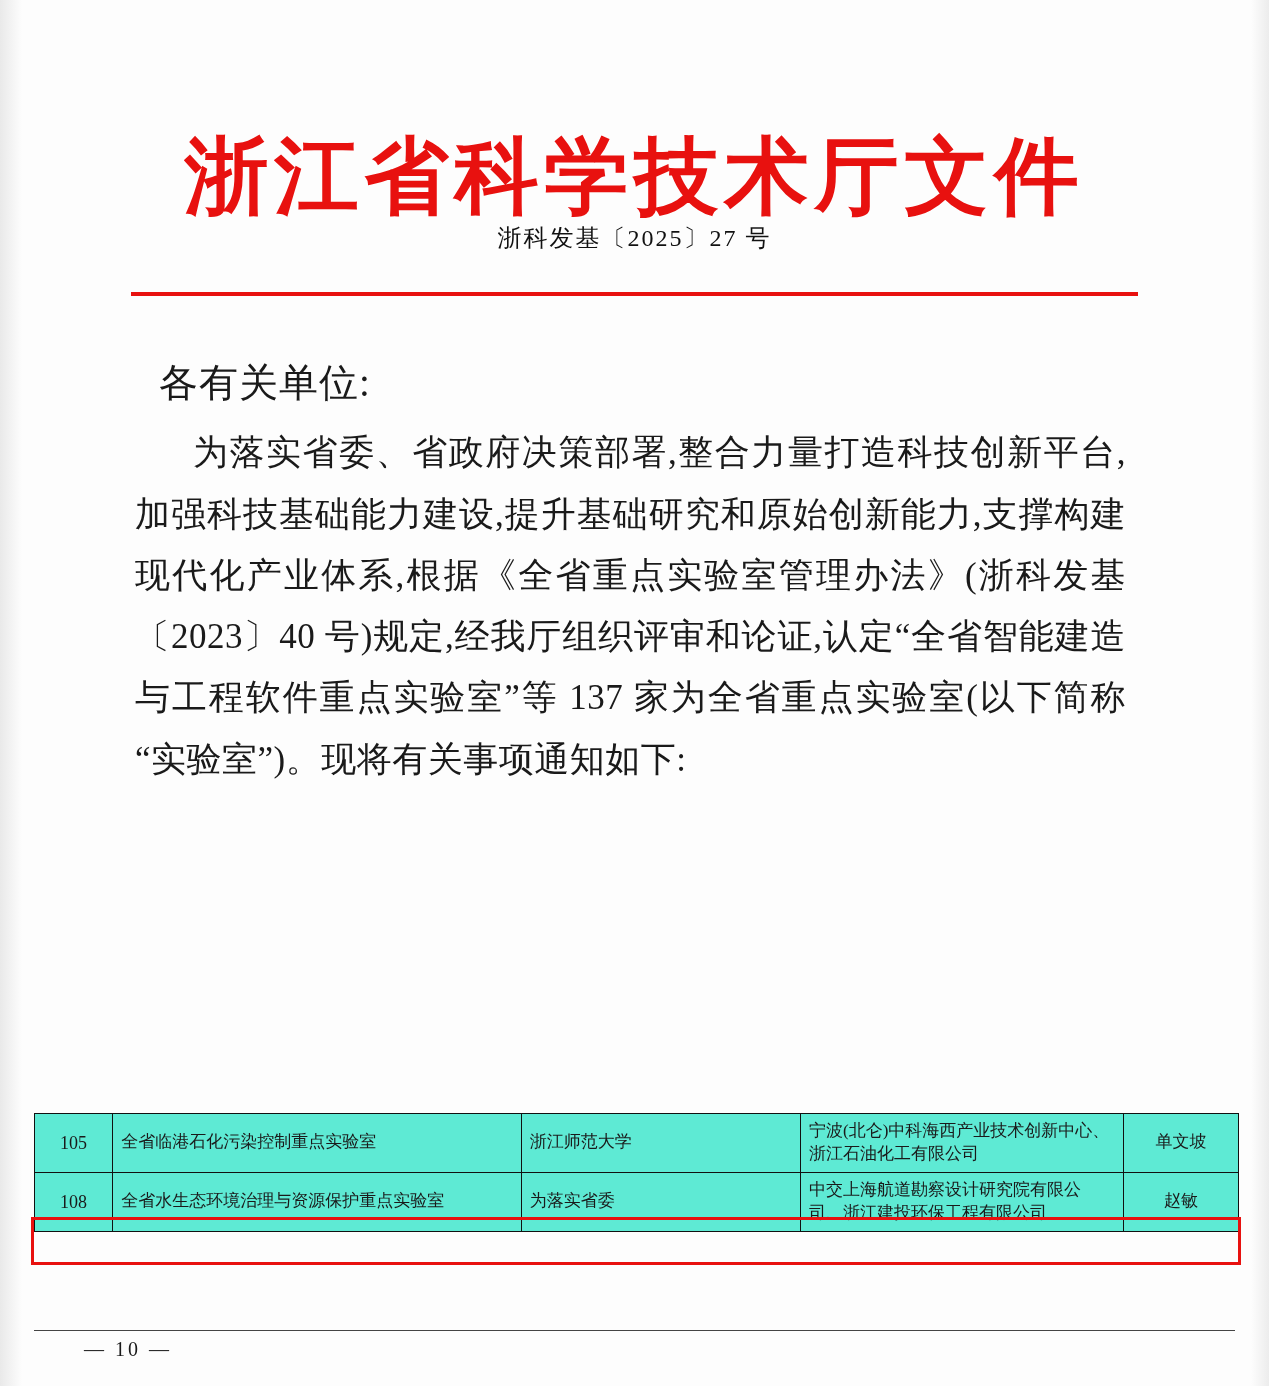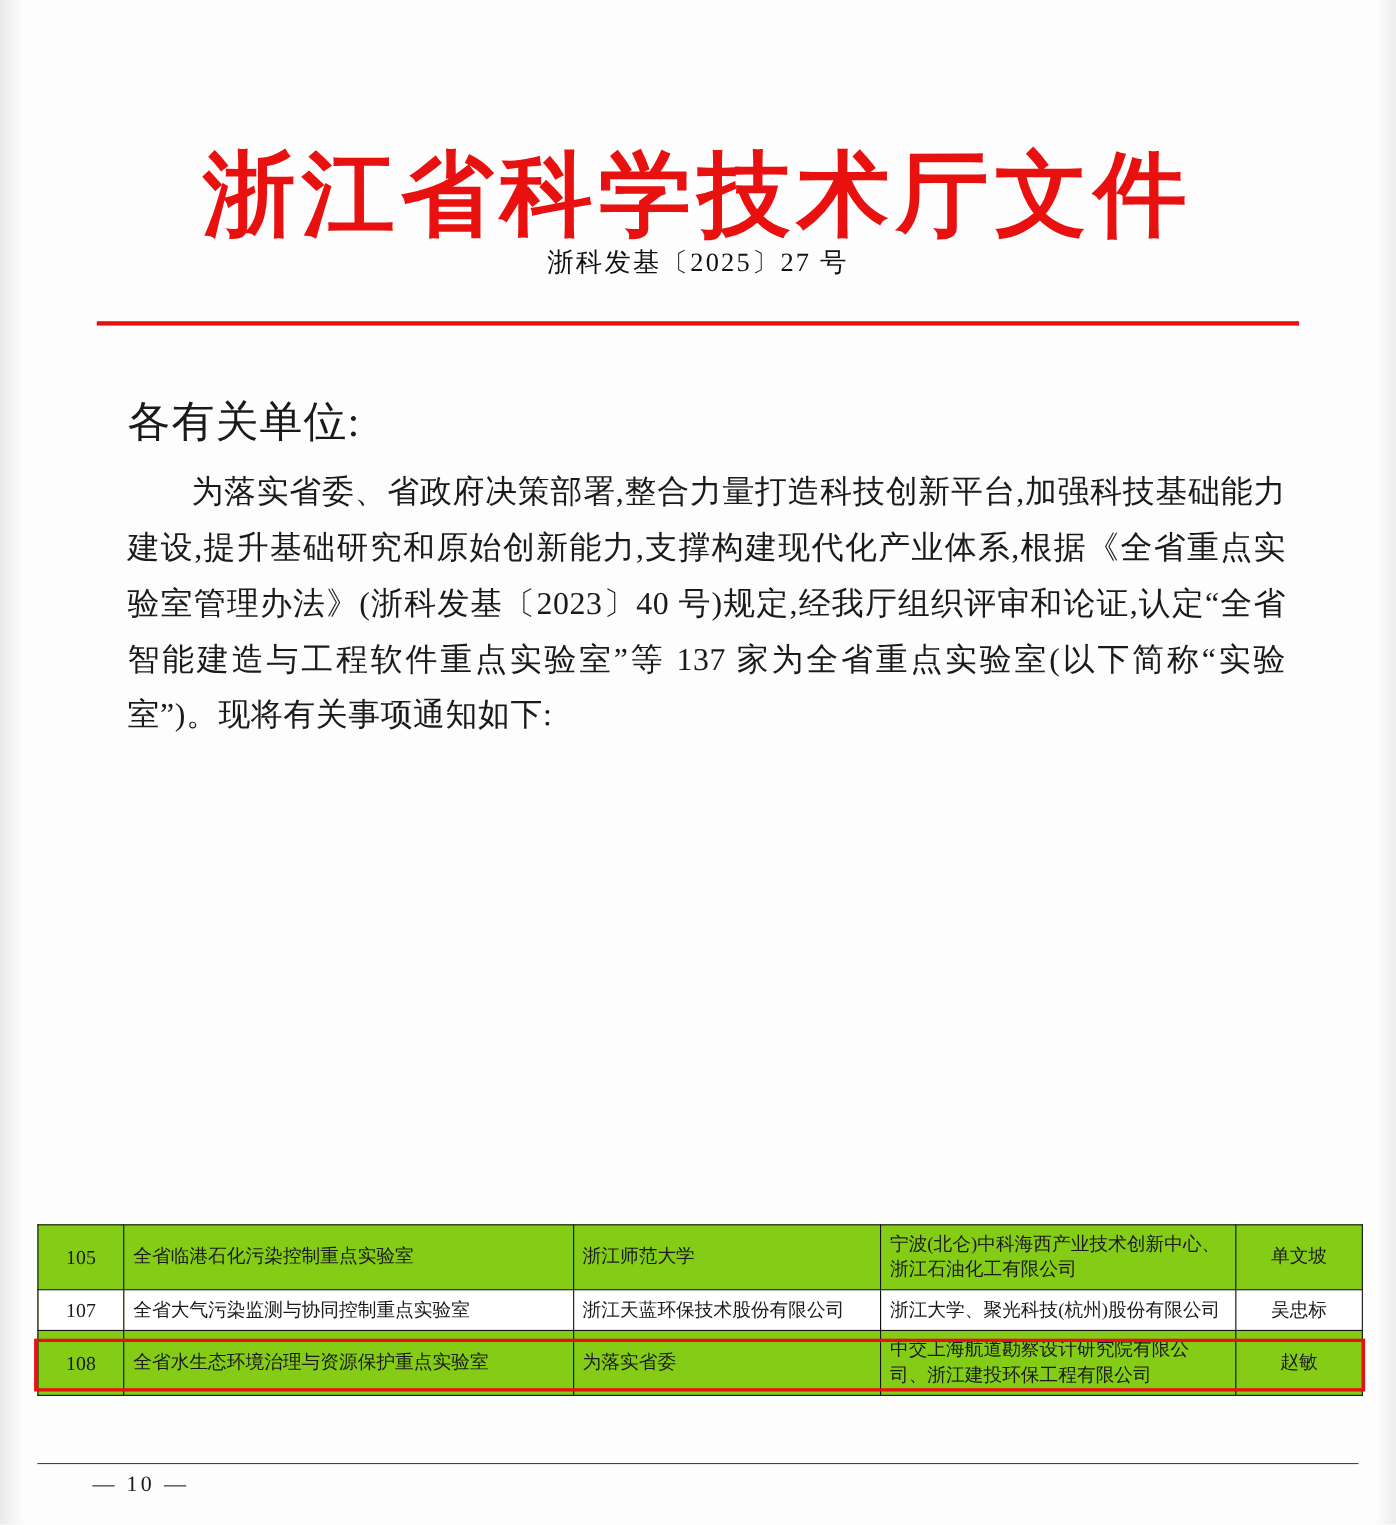--- a/index.html
+++ b/index.html
@@ -37,21 +37,21 @@
     content: "";
     position: absolute;
     right: 0; top: 0; bottom: 0;
     width: 18px;
     background: linear-gradient(to left, #ececec, #fdfdfd);
   }
 
   .doc-body {
     position: relative;
     z-index: 2;
-    padding: 0 70px;
+    padding: 0 113px;
   }
 
   
   .masthead {
     text-align: center;
     color: #e8110f;
     font-family: "DejaVu Serif", "Liberation Serif", serif;
     font-weight: bold;
     font-size: 84px;
     letter-spacing: 6px;
@@ -86,44 +86,44 @@
   }
 
   
   .addressee {
     font-size: 39px;
     margin-top: 60px;
     margin-left: 46px;
     letter-spacing: 1px;
   }
   .para {
-    font-size: 29px;
+    font-size: 35px;
     line-height: 1.75;
     margin-top: 12px;
-    margin-left: 46px;
+    margin-left: 22px;
     margin-right: 30px;
     text-align: justify;
     text-indent: 58px;
     letter-spacing: 0.5px;
   }
 
   
   .table-wrap {
     position: absolute;
     left: 34px;
     top: 1113px;
     width: 1205px;
     z-index: 3;
   }
   table.result-table {
     border-collapse: collapse;
     width: 100%;
     font-family: "Liberation Serif", "DejaVu Serif", serif;
     font-size: 17px;
-    background: #84cc16;
+    background: #5eead4;
   }
   table.result-table td {
     border: 1px solid #111;
     padding: 6px 8px;
     vertical-align: middle;
     line-height: 1.35;
   }
   td.col-no      { width: 62px;  text-align: center; font-size: 18px; }
   td.col-name    { width: 400px; text-align: left; padding-left: 14px;}
   td.col-host    { width: 268px; text-align: left; padding-left: 14px;}
@@ -190,27 +190,20 @@
 
         <tr>
           <td class="col-no">105</td>
           <td class="col-name">全省临港石化污染控制重点实验室</td>
           <td class="col-host">浙江师范大学</td>
           <td class="col-partner">宁波(北仑)中科海西产业技术创新中心、浙江石油化工有限公司</td>
           <td class="col-leader">单文坡</td>
         </tr>
 
 
-        <tr class="highlight-row">
-          <td class="col-no">107</td>
-          <td class="col-name">全省大气污染监测与协同控制重点实验室</td>
-          <td class="col-host">浙江天蓝环保技术股份有限公司</td>
-          <td class="col-partner">浙江大学、聚光科技(杭州)股份有限公司</td>
-          <td class="col-leader">吴忠标</td>
-        </tr>
 
         <tr>
           <td class="col-no">108</td>
           <td class="col-name">全省水生态环境治理与资源保护重点实验室</td>
           <td class="col-host">为落实省委</td>
           <td class="col-partner">中交上海航道勘察设计研究院有限公司、浙江建投环保工程有限公司</td>
           <td class="col-leader">赵敏</td>
         </tr>
 
       </tbody>

